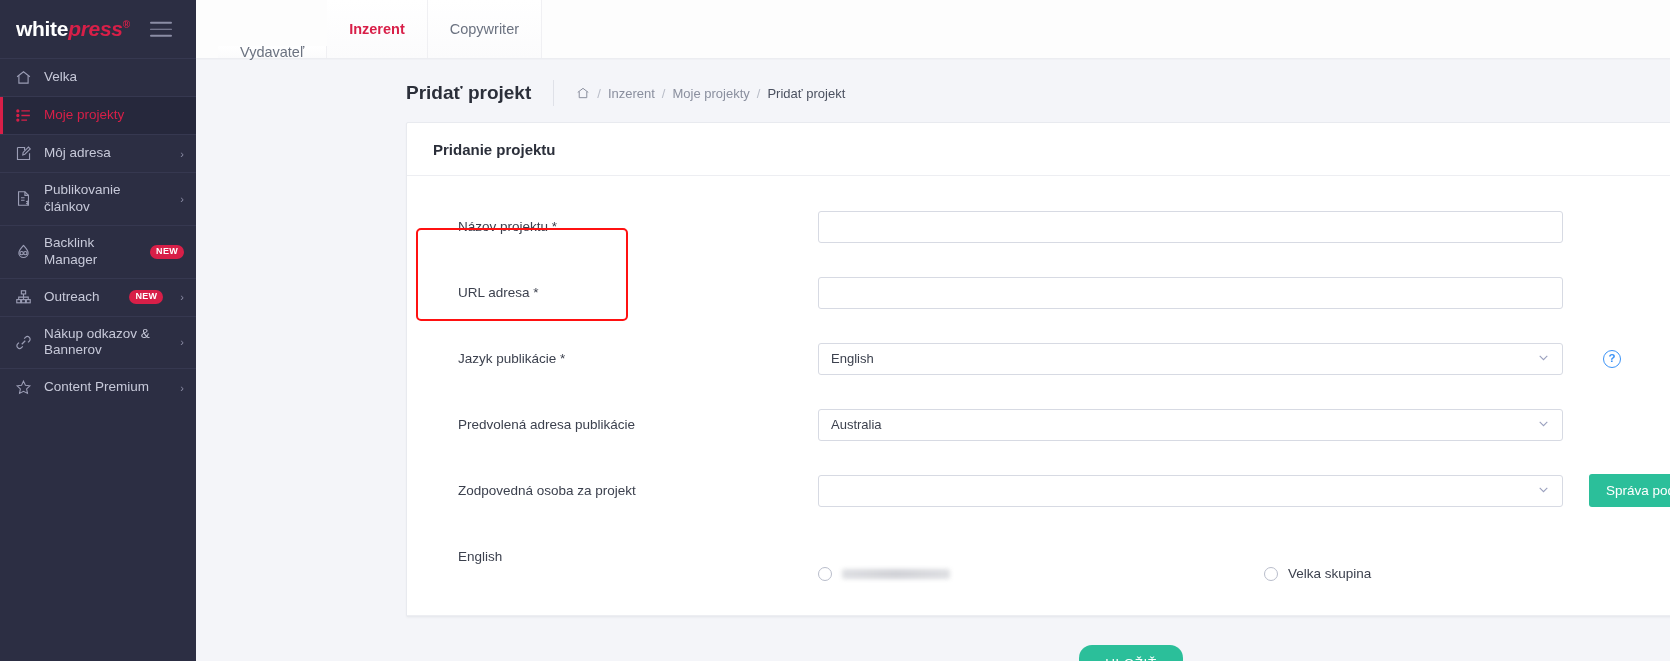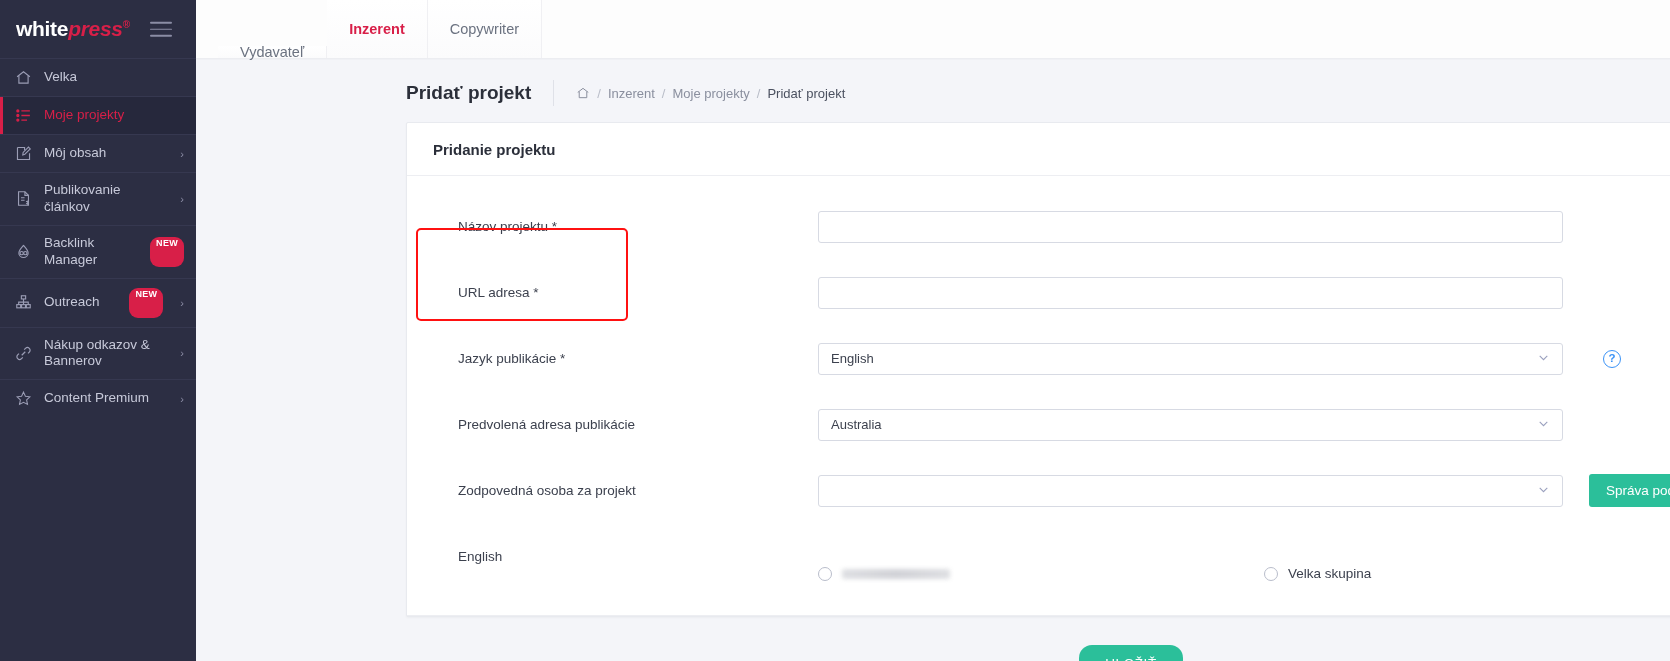--- a/index.html
+++ b/index.html
@@ -53,21 +53,21 @@
   .nav-item.active {
     background: #26283c; color: #d81f48;
   }
   .nav-item.active::before {
     content: ""; position: absolute; left: 0; top: 0; bottom: 0;
     width: 3px; background: #d81f48;
   }
   .nav-item.active .ico { color: #d81f48; }
   .badge-new {
     background: #d81f48; color: #fff; font-size: 9px; font-weight: bold;
-    border-radius: 9px; padding: 2px 6px 19px; letter-spacing: 0.3px;
+    border-radius: 9px; padding: 2px 6px 3px; letter-spacing: 0.3px;
     line-height: 1;
   }
   .chev {
     color: #8b8da5; font-size: 11px; margin-left: auto; padding-left: 6px;
   }
 
   
   .main { flex: 1; height: 661px; display: flex; flex-direction: column; background: #f4f5f9; }
 
   .topbar {
@@ -214,21 +214,21 @@
         <span class="nav-label">Moje projekty</span>
       </div>
 
       <div class="nav-item">
         <span class="ico">
           <svg width="17" height="17" viewBox="0 0 24 24" fill="none" stroke="currentColor" stroke-width="1.6">
               <path d="M3.5 3.5h10v4M3.5 3.5v17h17v-9"></path>
               <path d="M14 13l7.5-7.5-2.5-2.5L11.5 10.5 11 14z"></path>
             </svg>
         </span>
-        <span class="nav-label">Môj obsah</span>
+        <span class="nav-label">Môj adresa</span>
         <span class="chev">›</span>
       </div>
 
       <div class="nav-item">
         <span class="ico">
           <svg width="17" height="17" viewBox="0 0 24 24" fill="none" stroke="currentColor" stroke-width="1.6">
               <path d="M5 2.5h9l5 5v14H5z"></path>
               <path d="M14 2.5v5h5"></path>
               <path d="M8.5 11h5M8.5 14.5h5"></path>
               <path d="M17.5 15v6M15.5 16.3h3.4M15.5 19.2h3.4" stroke-width="1.4"></path>

